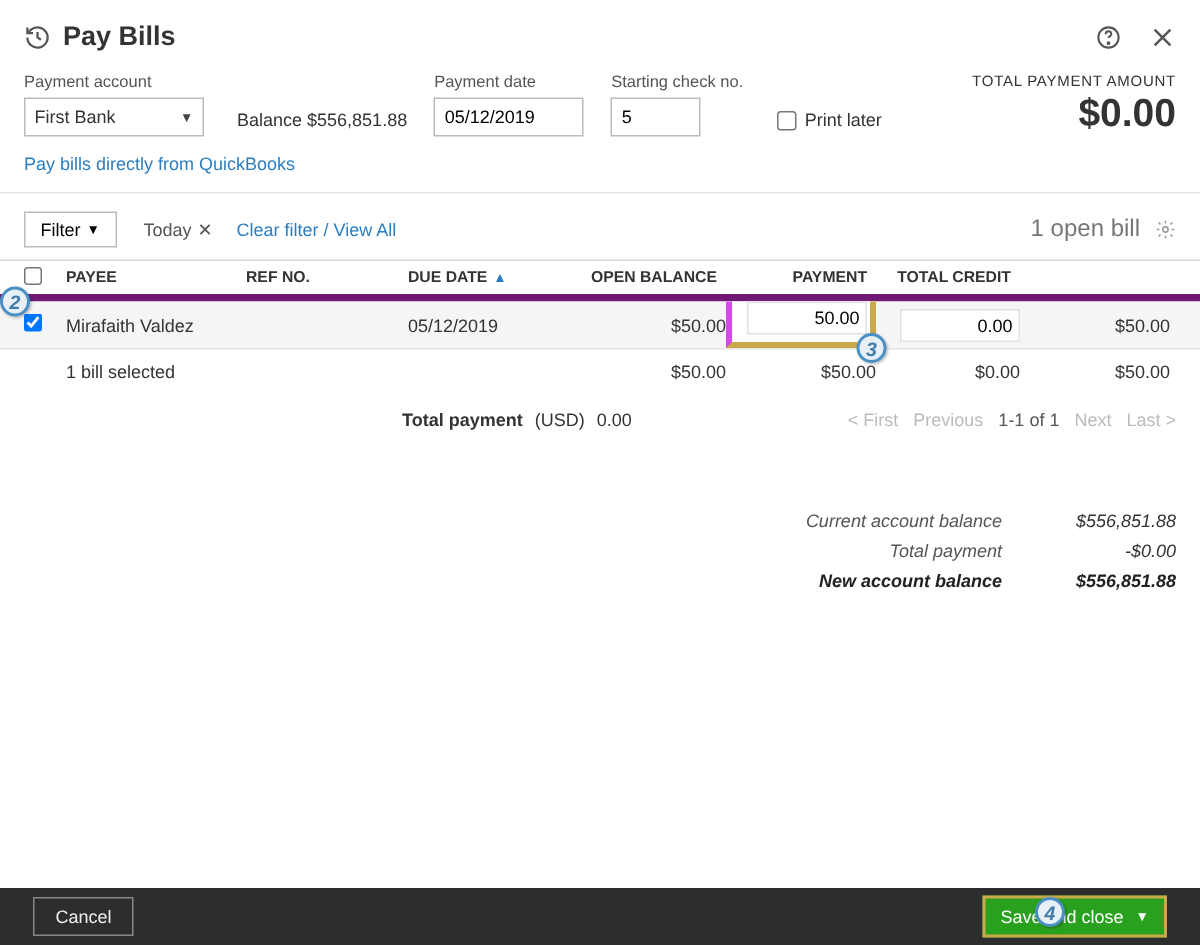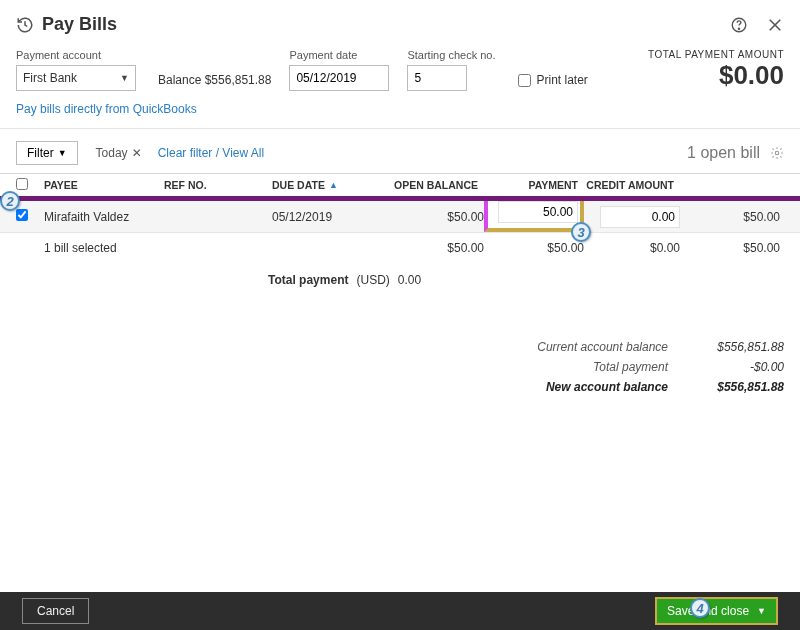--- a/index.html
+++ b/index.html
@@ -140,21 +140,21 @@
   <div class="thead">
     <div class="th-check"><input type="checkbox" style=""></div>
     <div>PAYEE</div>
     <div>REF NO.</div>
     <div class="th-duedate">
       <span>DUE DATE</span>
       <span style="color:#2b7ec1;font-size:9px;">▲</span>
     </div>
     <div class="th-right">OPEN BALANCE</div>
     <div class="th-right">PAYMENT</div>
-    <div class="th-right">CREDIT AMOUNT</div>
+    <div class="th-right">TOTAL CREDIT</div>
   </div>
   <div class="trow">
     <div class="check"><input type="checkbox" checked="" style=""></div>
     <div>Mirafaith Valdez</div>
     <div></div>
     <div>05/12/2019</div>
     <div class="cell-r">$50.00</div>
     <div class="credit-cell">
         <input class="edit" value="50.00" style="">
       </div>
@@ -170,20 +170,27 @@
   <div class="r">$50.00</div>
   <div class="r">$50.00</div>
   <div class="r">$0.00</div>
   <div class="r">$50.00</div>
 </div>
 
 <div class="total-payment-row">
   <span class="lbl">Total payment</span>
   <span>(USD)</span>
   <span>0.00</span>
+  <div class="pager">
+    <span>&lt; First</span>
+    <span>Previous</span>
+    <span class="cur">1-1 of 1</span>
+    <span>Next</span>
+    <span>Last &gt;</span>
+  </div>
 </div>
 
 <div class="balance-box">
   <div class="row">
     <span class="lab">Current account balance</span>
     <span class="val">$556,851.88</span>
   </div>
   <div class="row">
     <span class="lab">Total payment</span>
     <span class="val">-$0.00</span>

